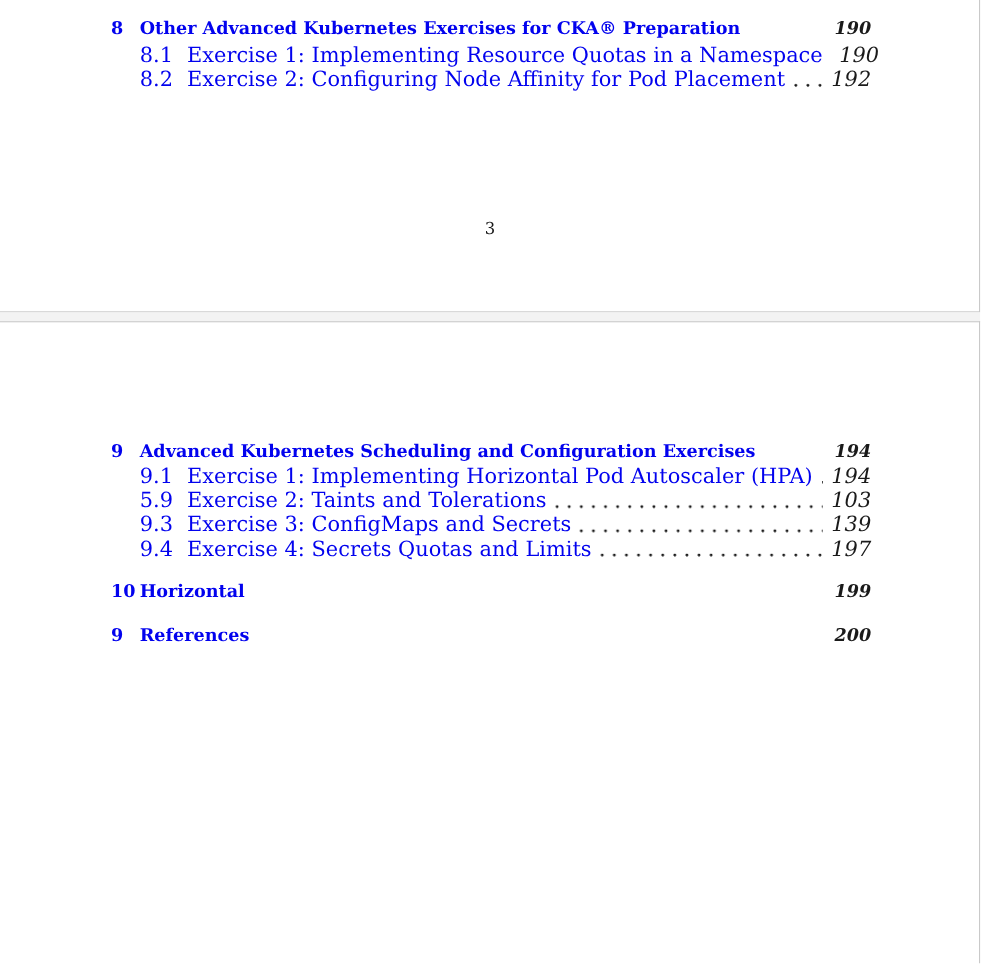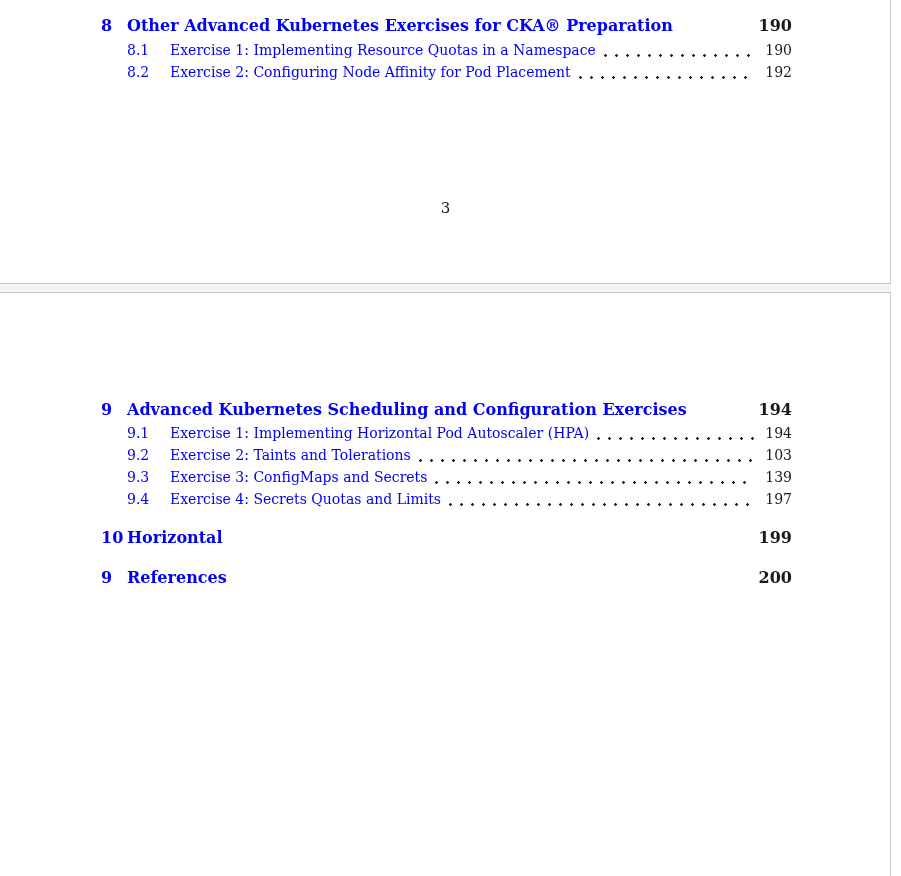--- a/index.html
+++ b/index.html
@@ -33,35 +33,35 @@
     position: absolute;
     display: flex;
     align-items: baseline;
     height: 19px;
     line-height: 19px;
     white-space: nowrap;
     z-index: 2;
     cursor: pointer;
   }
   .chapter { left: 101px; width: 691px; font-weight: bold; font-size: 16px; }
-  .section { left: 127px; width: 665px; font-size: 14px; }
+  .section { left: 127px; width: 665px; font-size: 19px; }
   .chapter .num { flex: none; width: 26px; color: var(--link); }
   .section .num { flex: none; width: 43px; color: var(--link); }
   .title { flex: none; color: var(--link); }
   .leader {
     flex: 1 1 auto;
     align-self: flex-end;
     height: 13px;
     margin: 0 8px 2px 7px;
     background-image: radial-gradient(circle at 2.5px 10.5px, var(--ink) 1.1px, rgba(0,0,0,0) 1.5px);
     background-size: 11px 13px;
     background-repeat: repeat-x;
   }
   .chapter .leader { background: none; }
-  .pg { flex: none; min-width: 30px; text-align: right; color: var(--ink); }
+  .pg { flex: none; min-width: 30px; text-align: right; color: var(--ink); font-style: italic; }
 
   .page-footer {
     position: absolute;
     left: 0;
     top: 199px;
     width: 891px;
     text-align: center;
     font-size: 15px;
     color: var(--ink);
     z-index: 2;
@@ -103,21 +103,21 @@
     <span class="leader"></span>
     <span class="pg">194</span>
   </div>
   <div class="toc-row section" style="top:424px">
     <span class="num">9.1</span>
     <span class="title">Exercise 1: Implementing Horizontal Pod Autoscaler (HPA)</span>
     <span class="leader"></span>
     <span class="pg">194</span>
   </div>
   <div class="toc-row section" style="top:446px">
-    <span class="num">9.2</span>
+    <span class="num">5.9</span>
     <span class="title">Exercise 2: Taints and Tolerations</span>
     <span class="leader"></span>
     <span class="pg">103</span>
   </div>
   <div class="toc-row section" style="top:468px">
     <span class="num">9.3</span>
     <span class="title">Exercise 3: ConfigMaps and Secrets</span>
     <span class="leader"></span>
     <span class="pg">139</span>
   </div>

